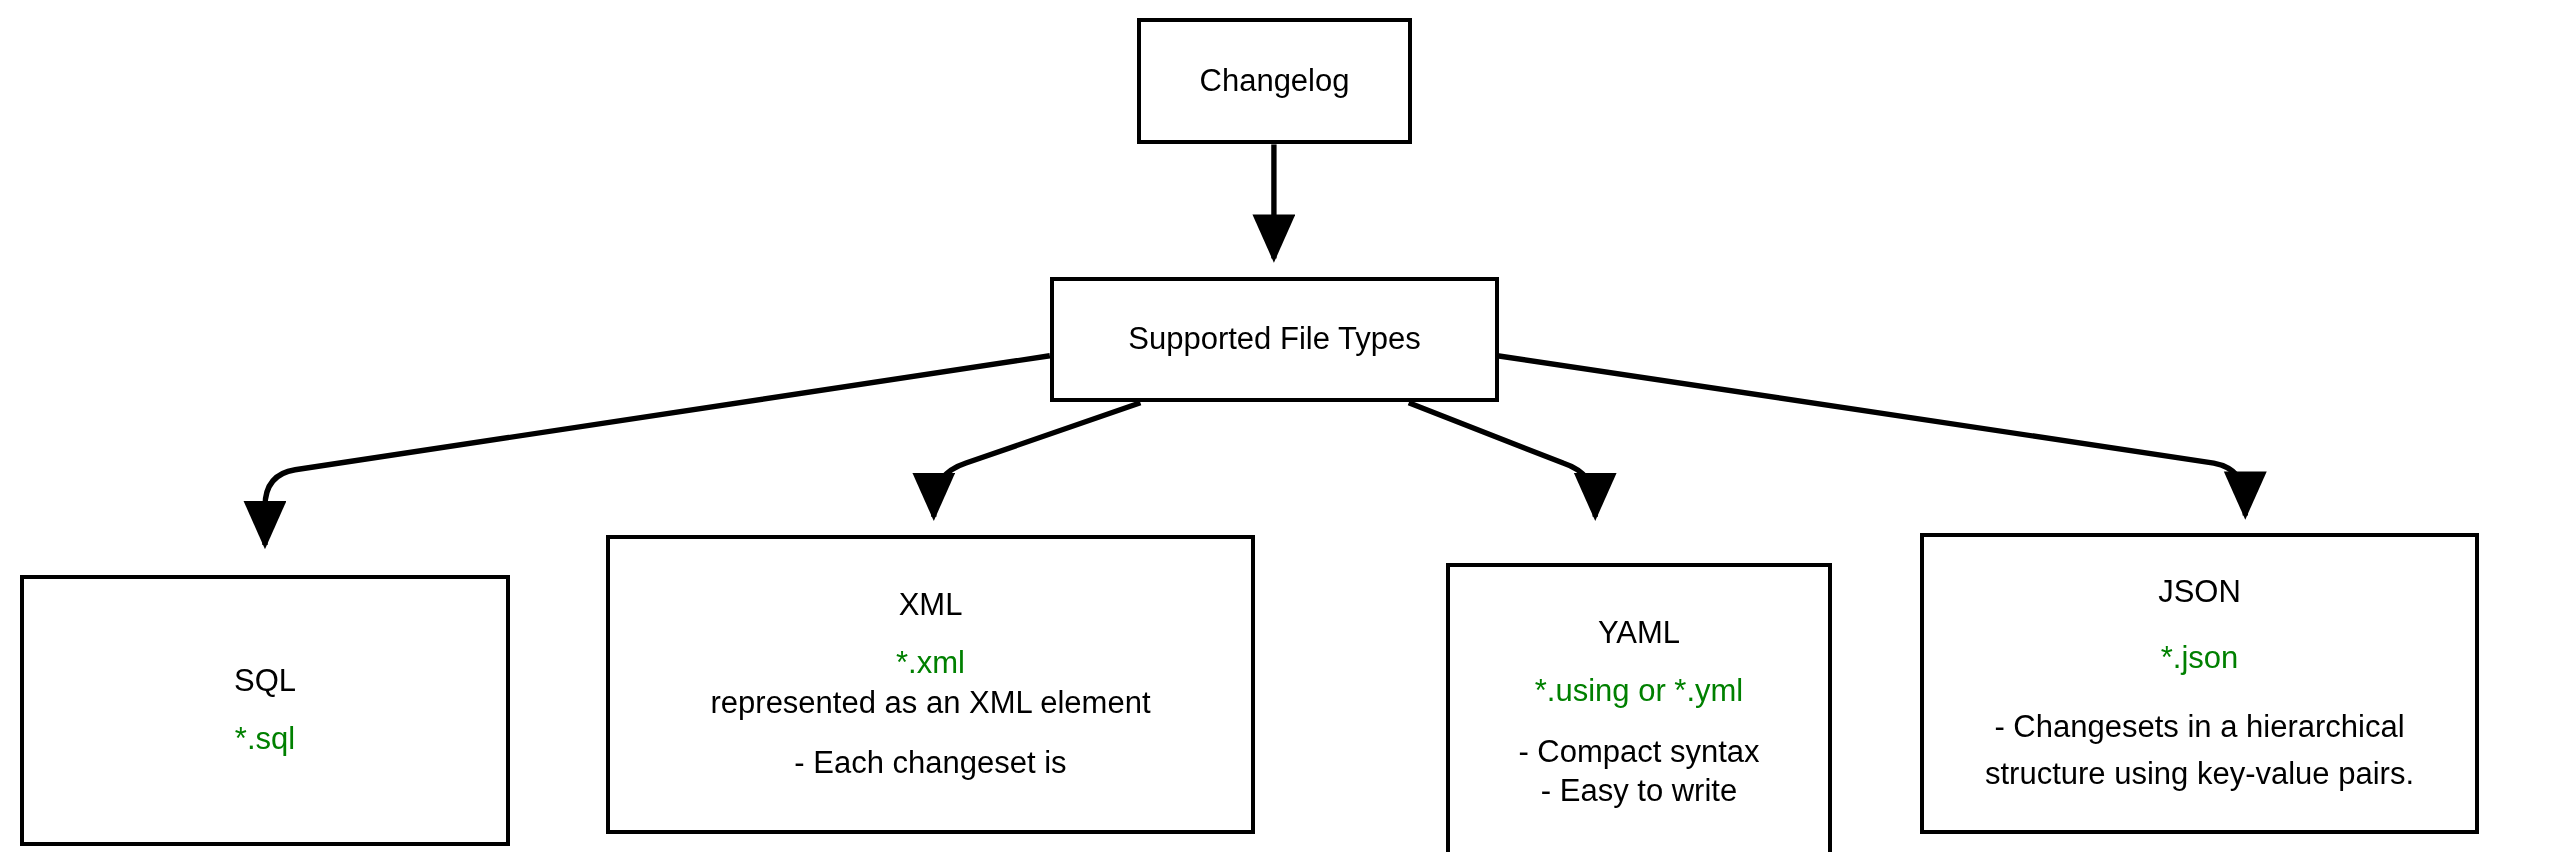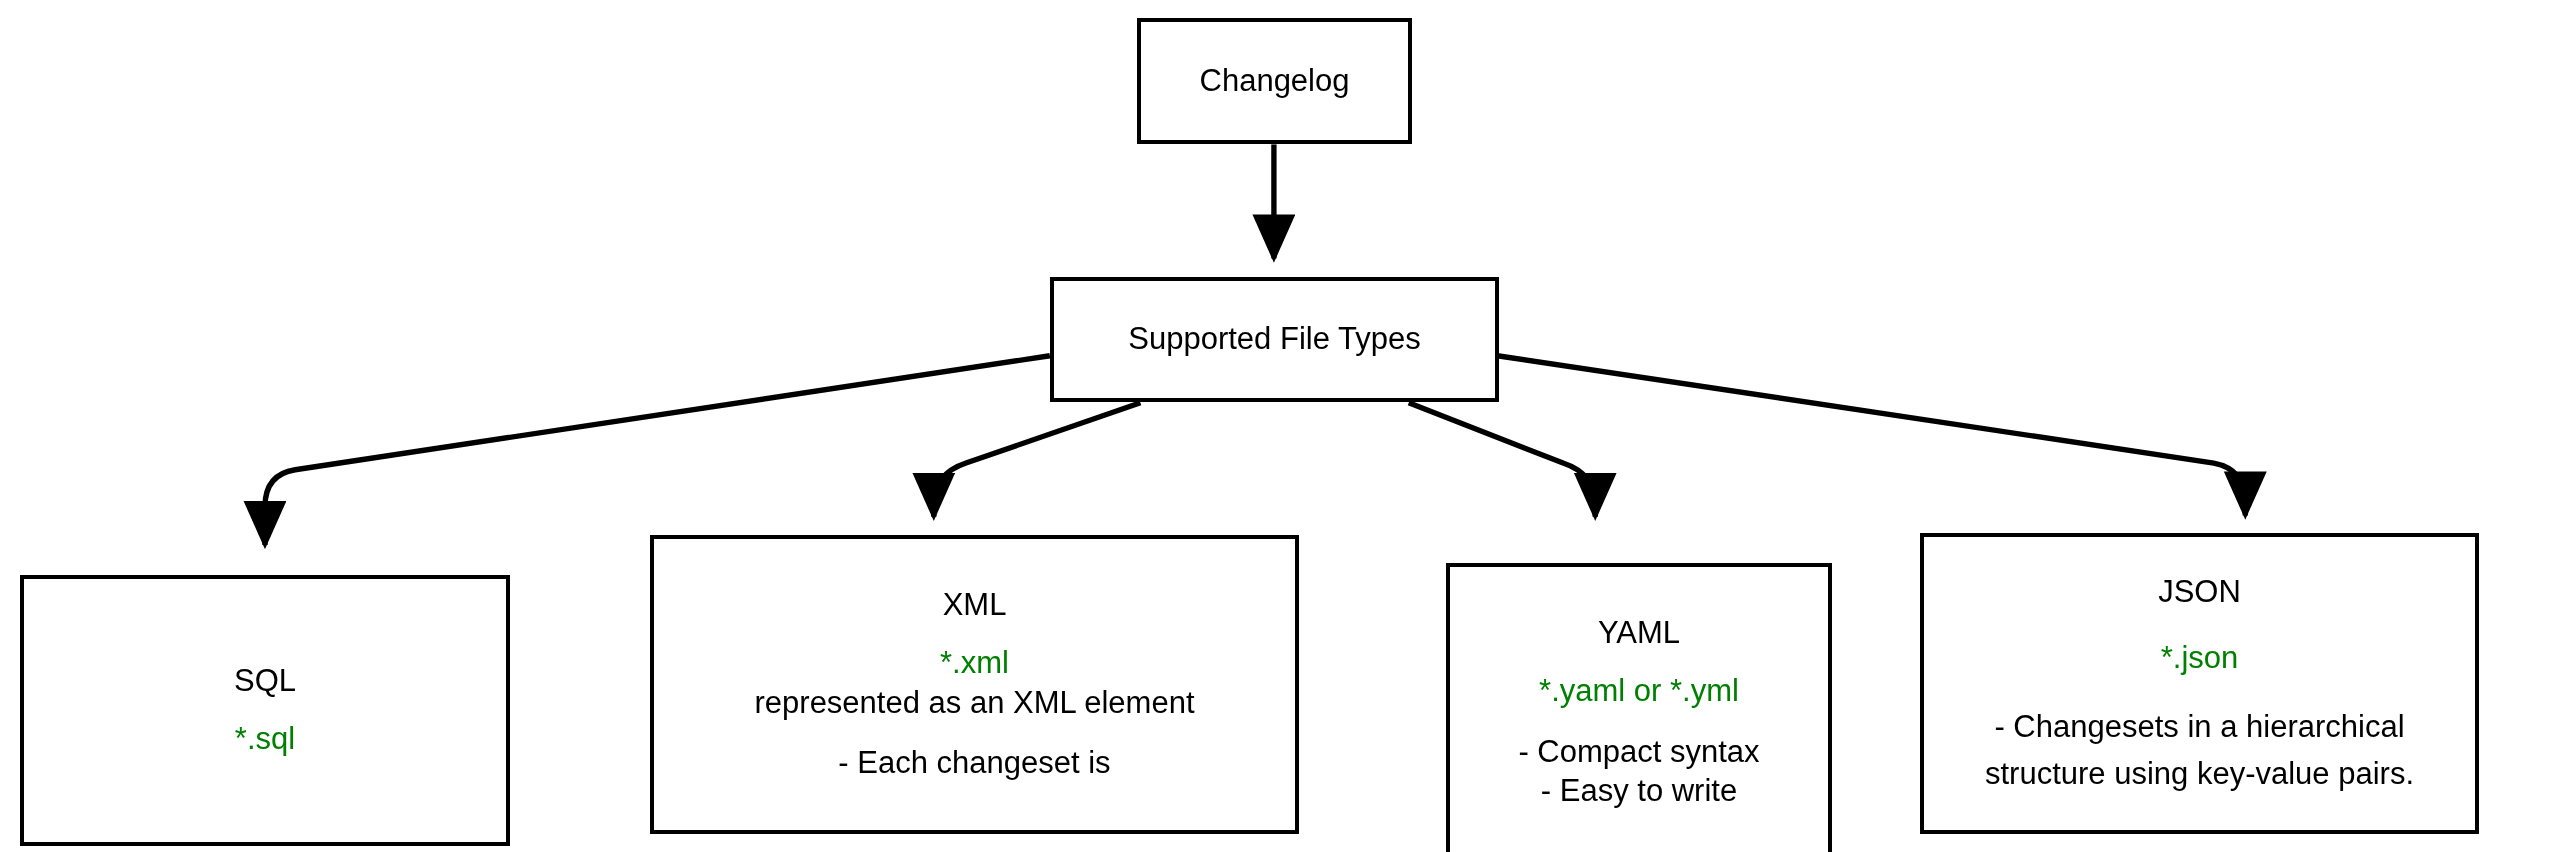--- a/index.html
+++ b/index.html
@@ -71,21 +71,21 @@
     height: 125px;
   }
   #node-sql {
     left: 20px;
     top: 562px;
     width: 490px;
     height: 271px;
     margin-top: 13px;
   }
   #node-xml {
-    left: 650px;
+    left: 606px;
     top: 535px;
     width: 649px;
     height: 299px;
   }
   #node-yaml {
     left: 1402px;
     top: 563px;
     width: 386px;
     height: 299px;
     margin-left: 44px;
@@ -136,21 +136,21 @@
 
   <div class="node" id="node-xml">
     <span class="node-line">XML</span>
     <span class="node-line ext gap-top">*.xml</span>
     <span class="node-line desc-follow">represented as an XML element</span>
     <span class="node-line gap-desc">- Each changeset is</span>
   </div>
 
   <div class="node" id="node-yaml">
     <span class="node-line">YAML</span>
-    <span class="node-line ext gap-top">*.yaml or *.yml</span>
+    <span class="node-line ext gap-top">*.using or *.yml</span>
     <span class="node-line gap-desc">- Compact syntax</span>
     <span class="node-line desc-follow">- Easy to write</span>
   </div>
 
   <div class="node" id="node-json">
     <span class="node-line">JSON</span>
     <span class="node-line ext gap-top">*.json</span>
     <span class="node-line gap-desc">- Changesets in a hierarchical</span>
     <span class="node-line desc-follow">structure using key-value pairs.</span>
   </div>

